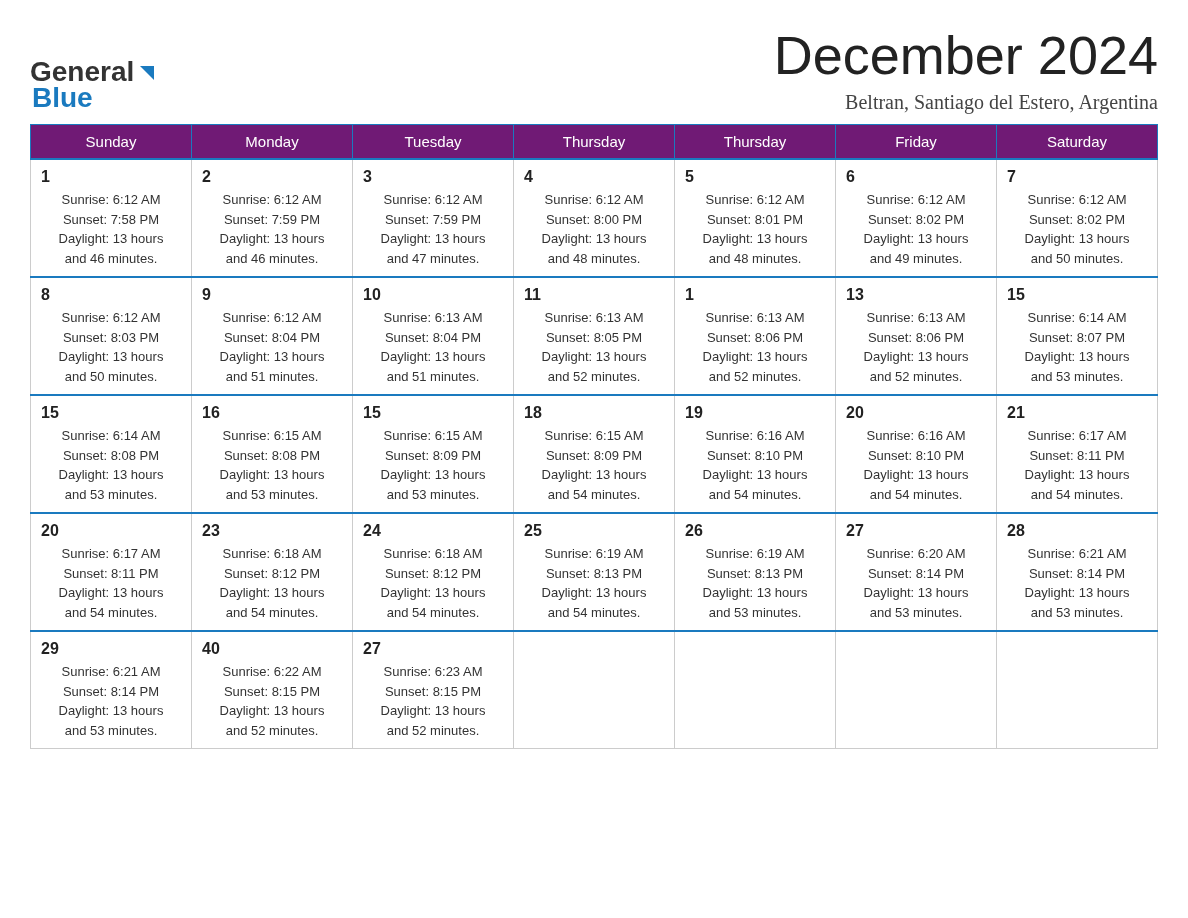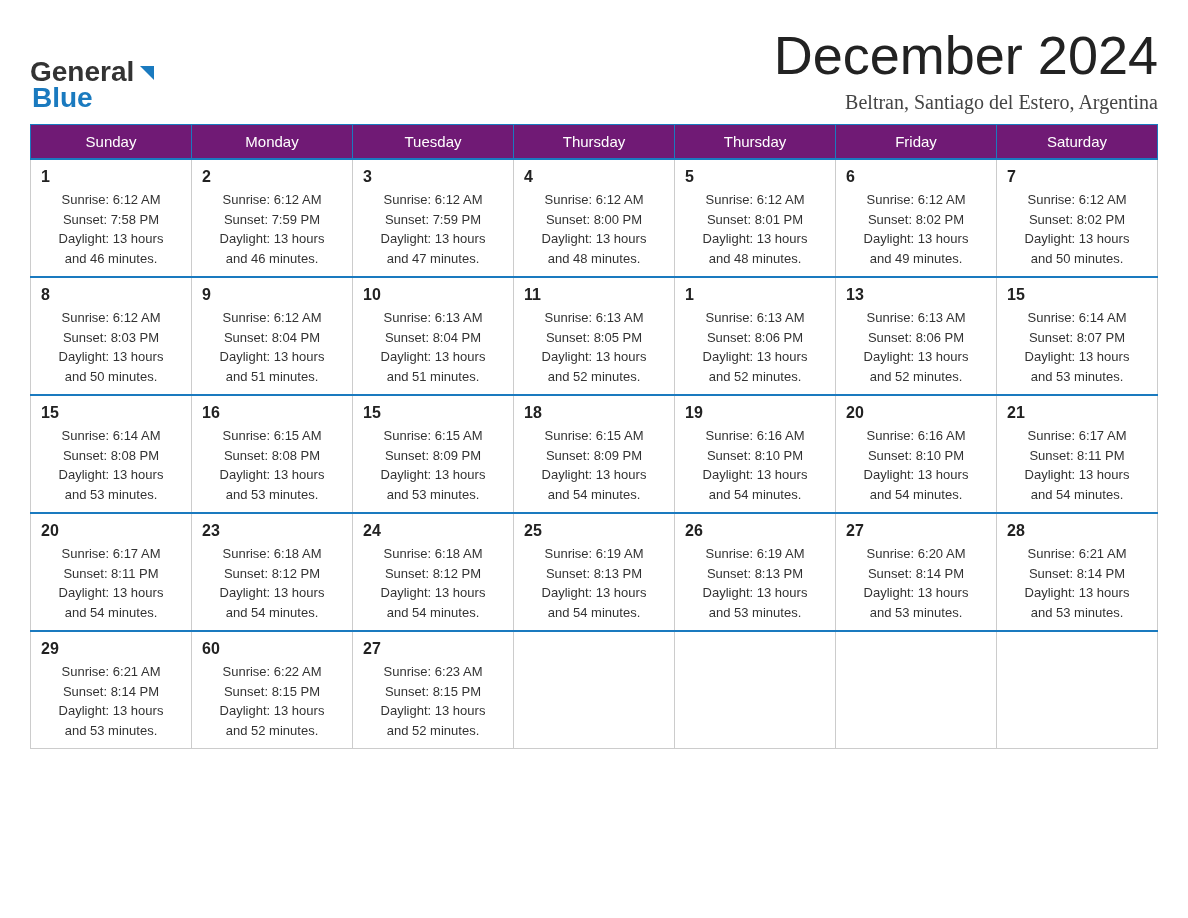--- a/index.html
+++ b/index.html
@@ -368,21 +368,21 @@
         <td>
         <span class="day-number">29</span>
         <div class="day-info">
           Sunrise: 6:21 AM<br>
           Sunset: 8:14 PM<br>
           Daylight: 13 hours<br>
           and 53 minutes.
         </div>
       </td>
         <td>
-        <span class="day-number">60</span>
+        <span class="day-number">40</span>
         <div class="day-info">
           Sunrise: 6:22 AM<br>
           Sunset: 8:15 PM<br>
           Daylight: 13 hours<br>
           and 52 minutes.
         </div>
       </td>
         <td>
         <span class="day-number">27</span>
         <div class="day-info">

